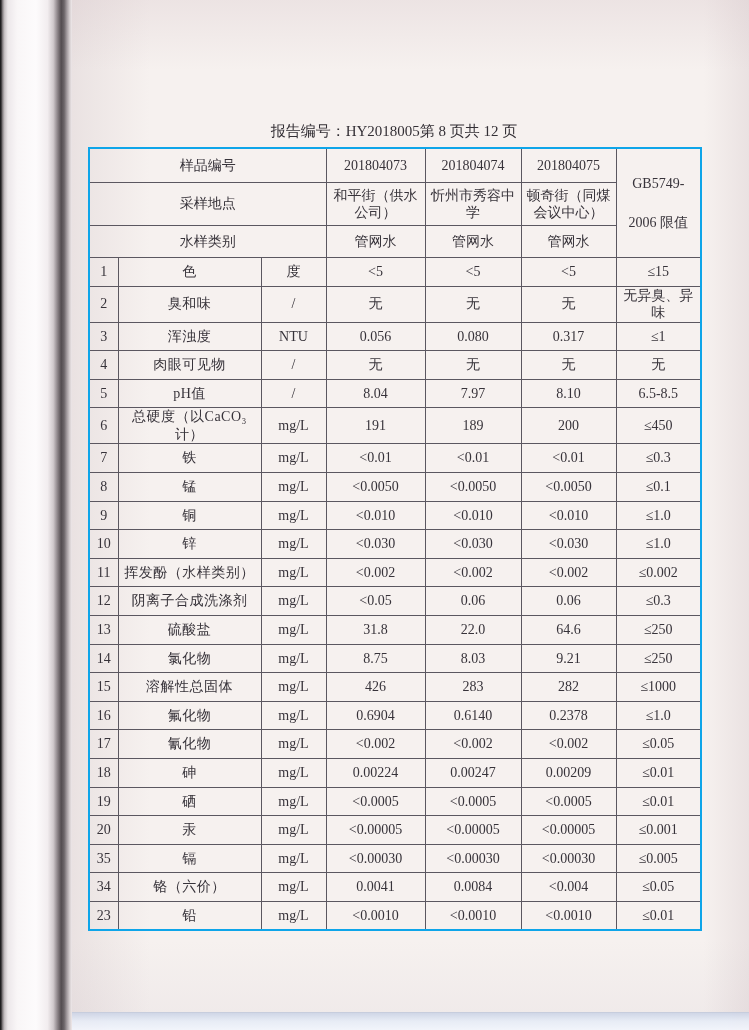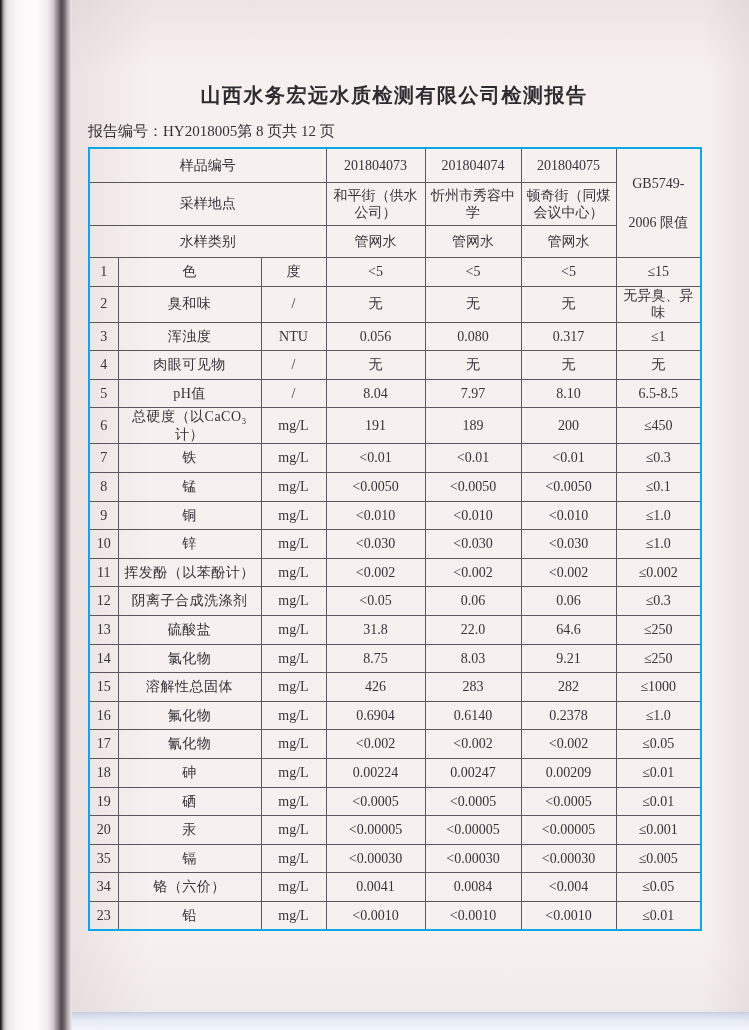--- a/index.html
+++ b/index.html
@@ -33,21 +33,21 @@
     background:linear-gradient(180deg, rgba(206,213,230,0.95) 0%, rgba(231,236,246,0.95) 45%, rgba(243,246,252,0.95) 100%);
     border-top:1px solid rgba(170,178,202,0.6);
   }
   .title {
     position:absolute; left:88px; top:82px; width:612px;
     text-align:center; font-size:20px; font-weight:bold; letter-spacing:1.5px;
     font-family:"Liberation Sans","DejaVu Sans",sans-serif; color:#2f2c31;
   }
   .meta-row {
     position:absolute; left:88px; top:122px; width:612px;
-    display:flex; justify-content:flex-start; align-items:baseline;
+    display:flex; justify-content:center; align-items:baseline;
     font-size:15px; color:#332f35;
   }
   table.report {
     position:absolute; left:88px; top:147px; width:612px;
     border-collapse:collapse; table-layout:fixed;
     border:2px solid #0ea5e9;
   }
   table.report td {
     border:1px solid #5b5760; padding:0 2px;
     text-align:center; vertical-align:middle;
@@ -65,21 +65,20 @@
   .gb-cell .gb-line { display:block; }
   .gb-cell .gb-line + .gb-line { margin-top:22px; }
 </style>
 </head>
 <body>
 
 <div class="scan">
 
   <div class="paper-shading"></div>
 
-  <div class="title">山西水务宏远水质检测有限公司检测报告</div>
 
   <div class="meta-row">
     <span>报告编号：HY2018005</span>
     <span>第 8 页共 12 页</span>
   </div>
 
   <table class="report">
     <colgroup>
       <col style="width:29px">
         <col style="width:143px">
@@ -199,21 +198,21 @@
           <td>10</td>
           <td class="param">锌</td>
           <td>mg/L</td>
           <td>&lt;0.030</td>
           <td>&lt;0.030</td>
           <td>&lt;0.030</td>
           <td class="limit">≤1.0</td>
         </tr>
         <tr>
           <td>11</td>
-          <td class="param">挥发酚（以苯酚计）</td>
+          <td class="param">挥发酚（水样类别）</td>
           <td>mg/L</td>
           <td>&lt;0.002</td>
           <td>&lt;0.002</td>
           <td>&lt;0.002</td>
           <td class="limit">≤0.002</td>
         </tr>
         <tr>
           <td>12</td>
           <td class="param">阴离子合成洗涤剂</td>
           <td>mg/L</td>

